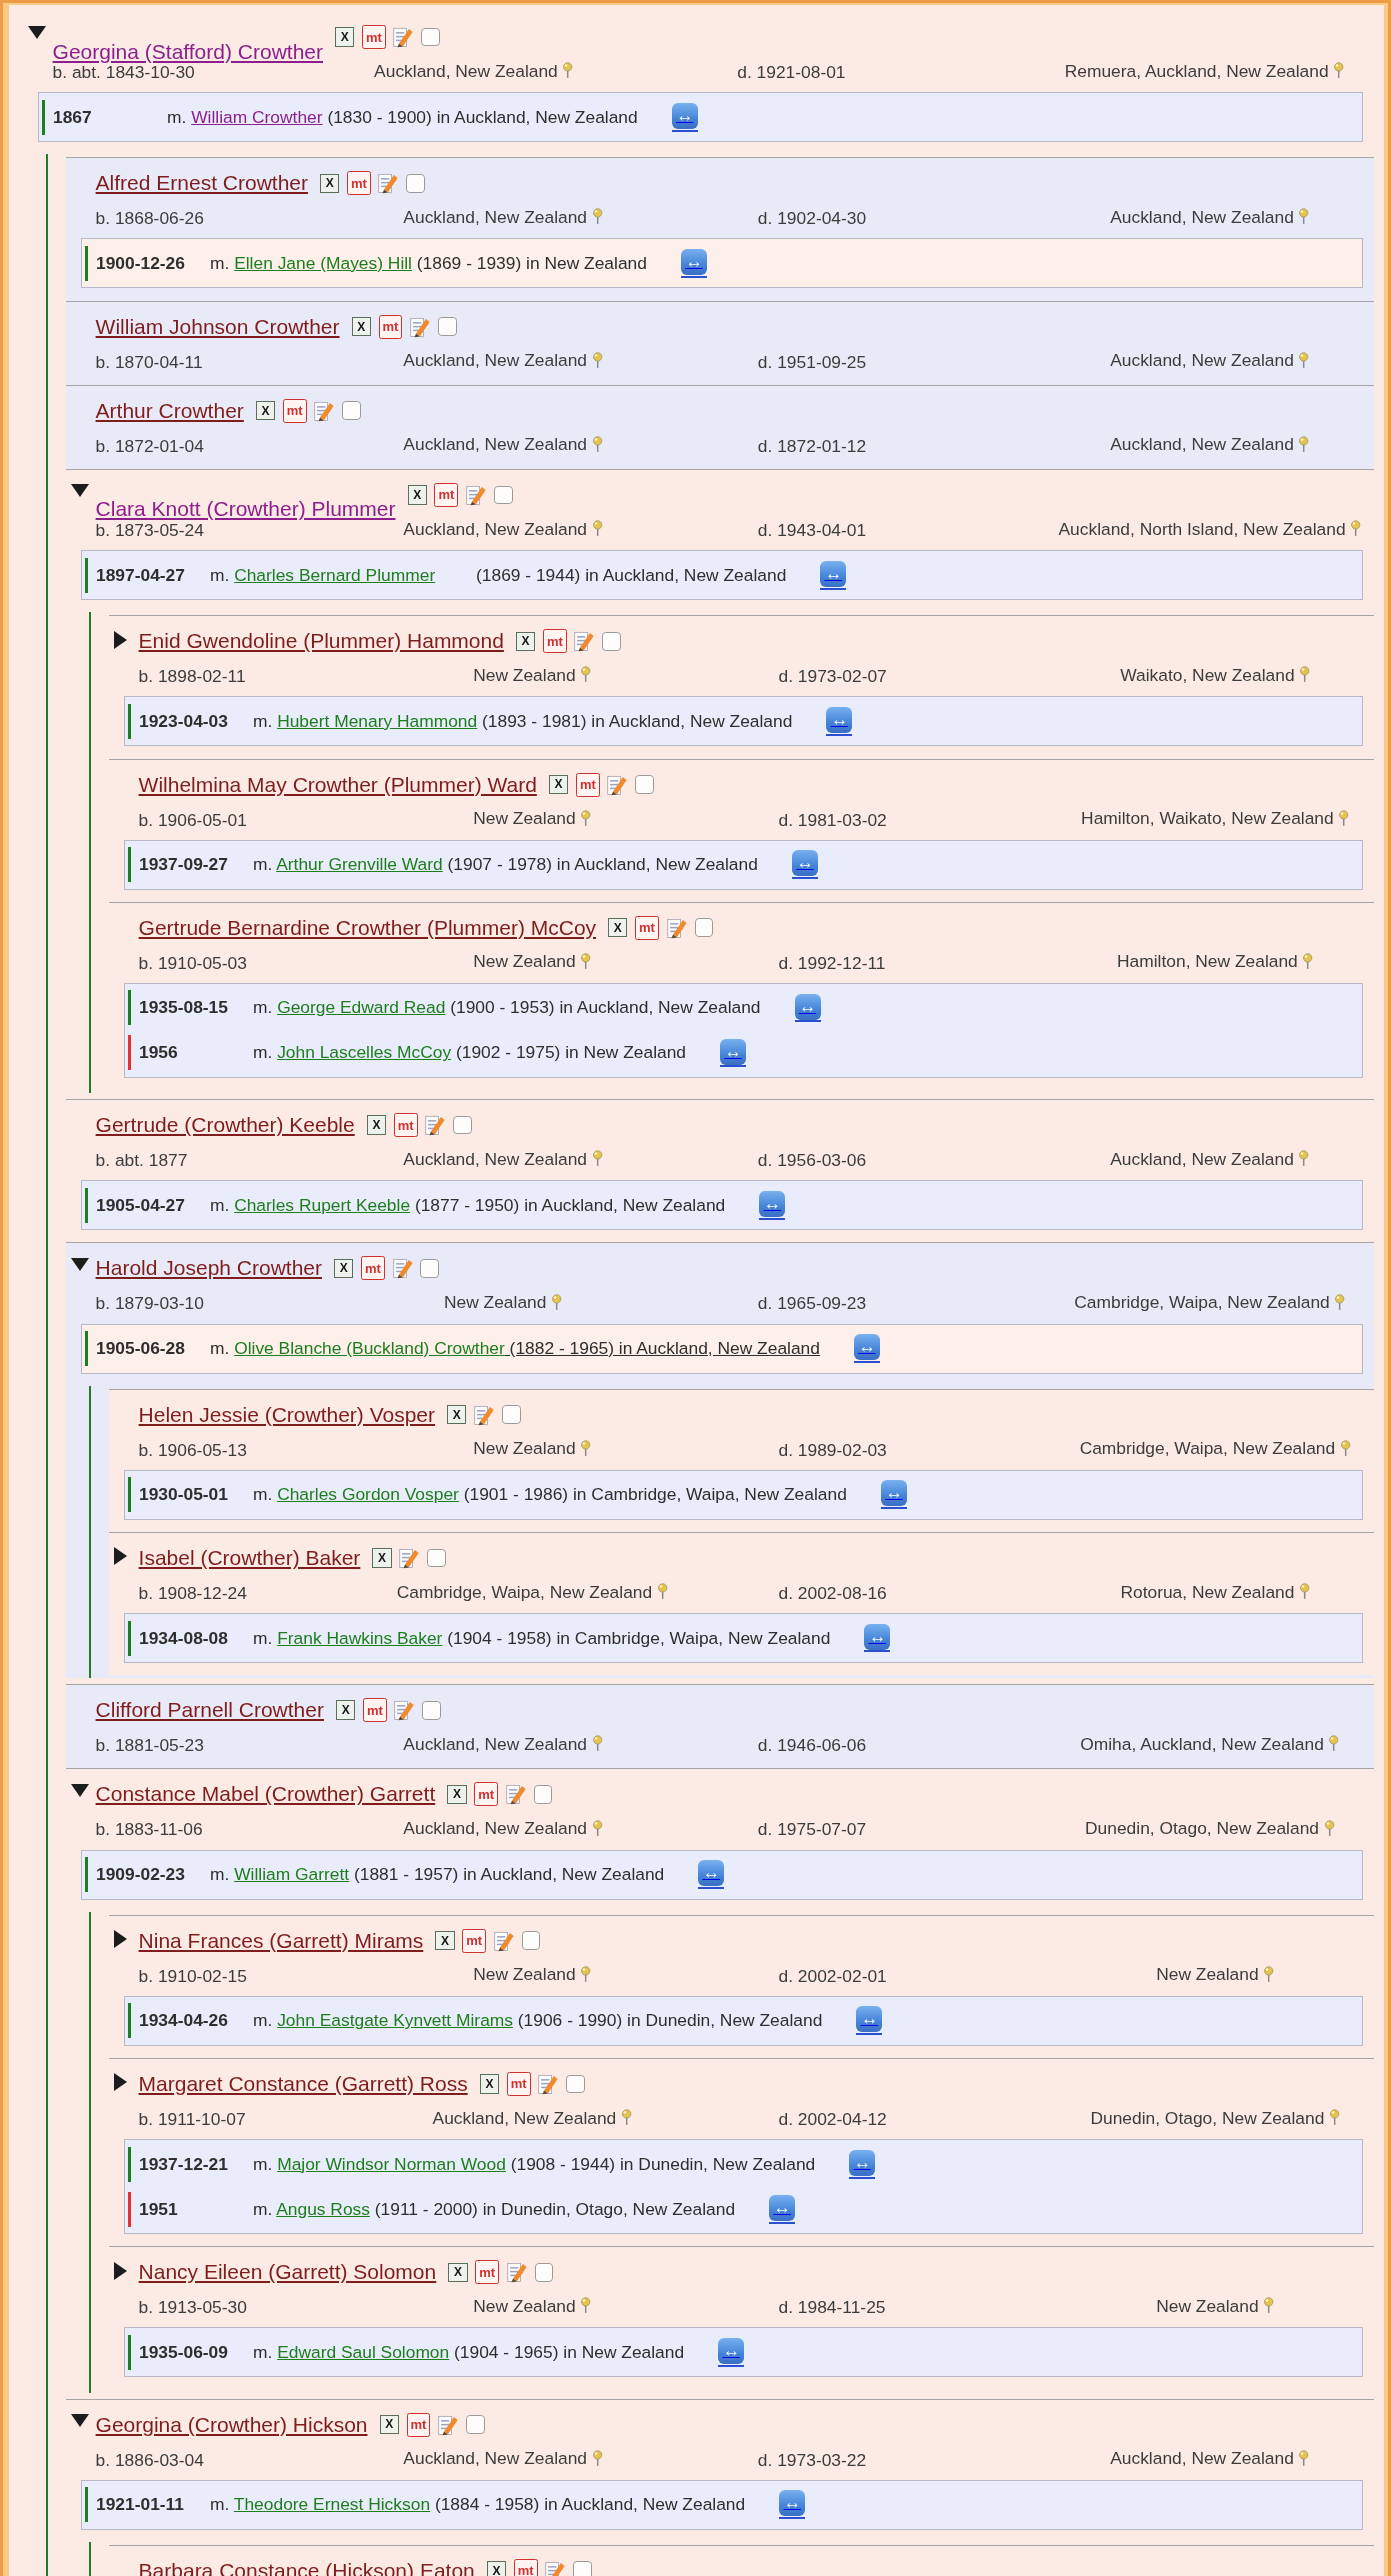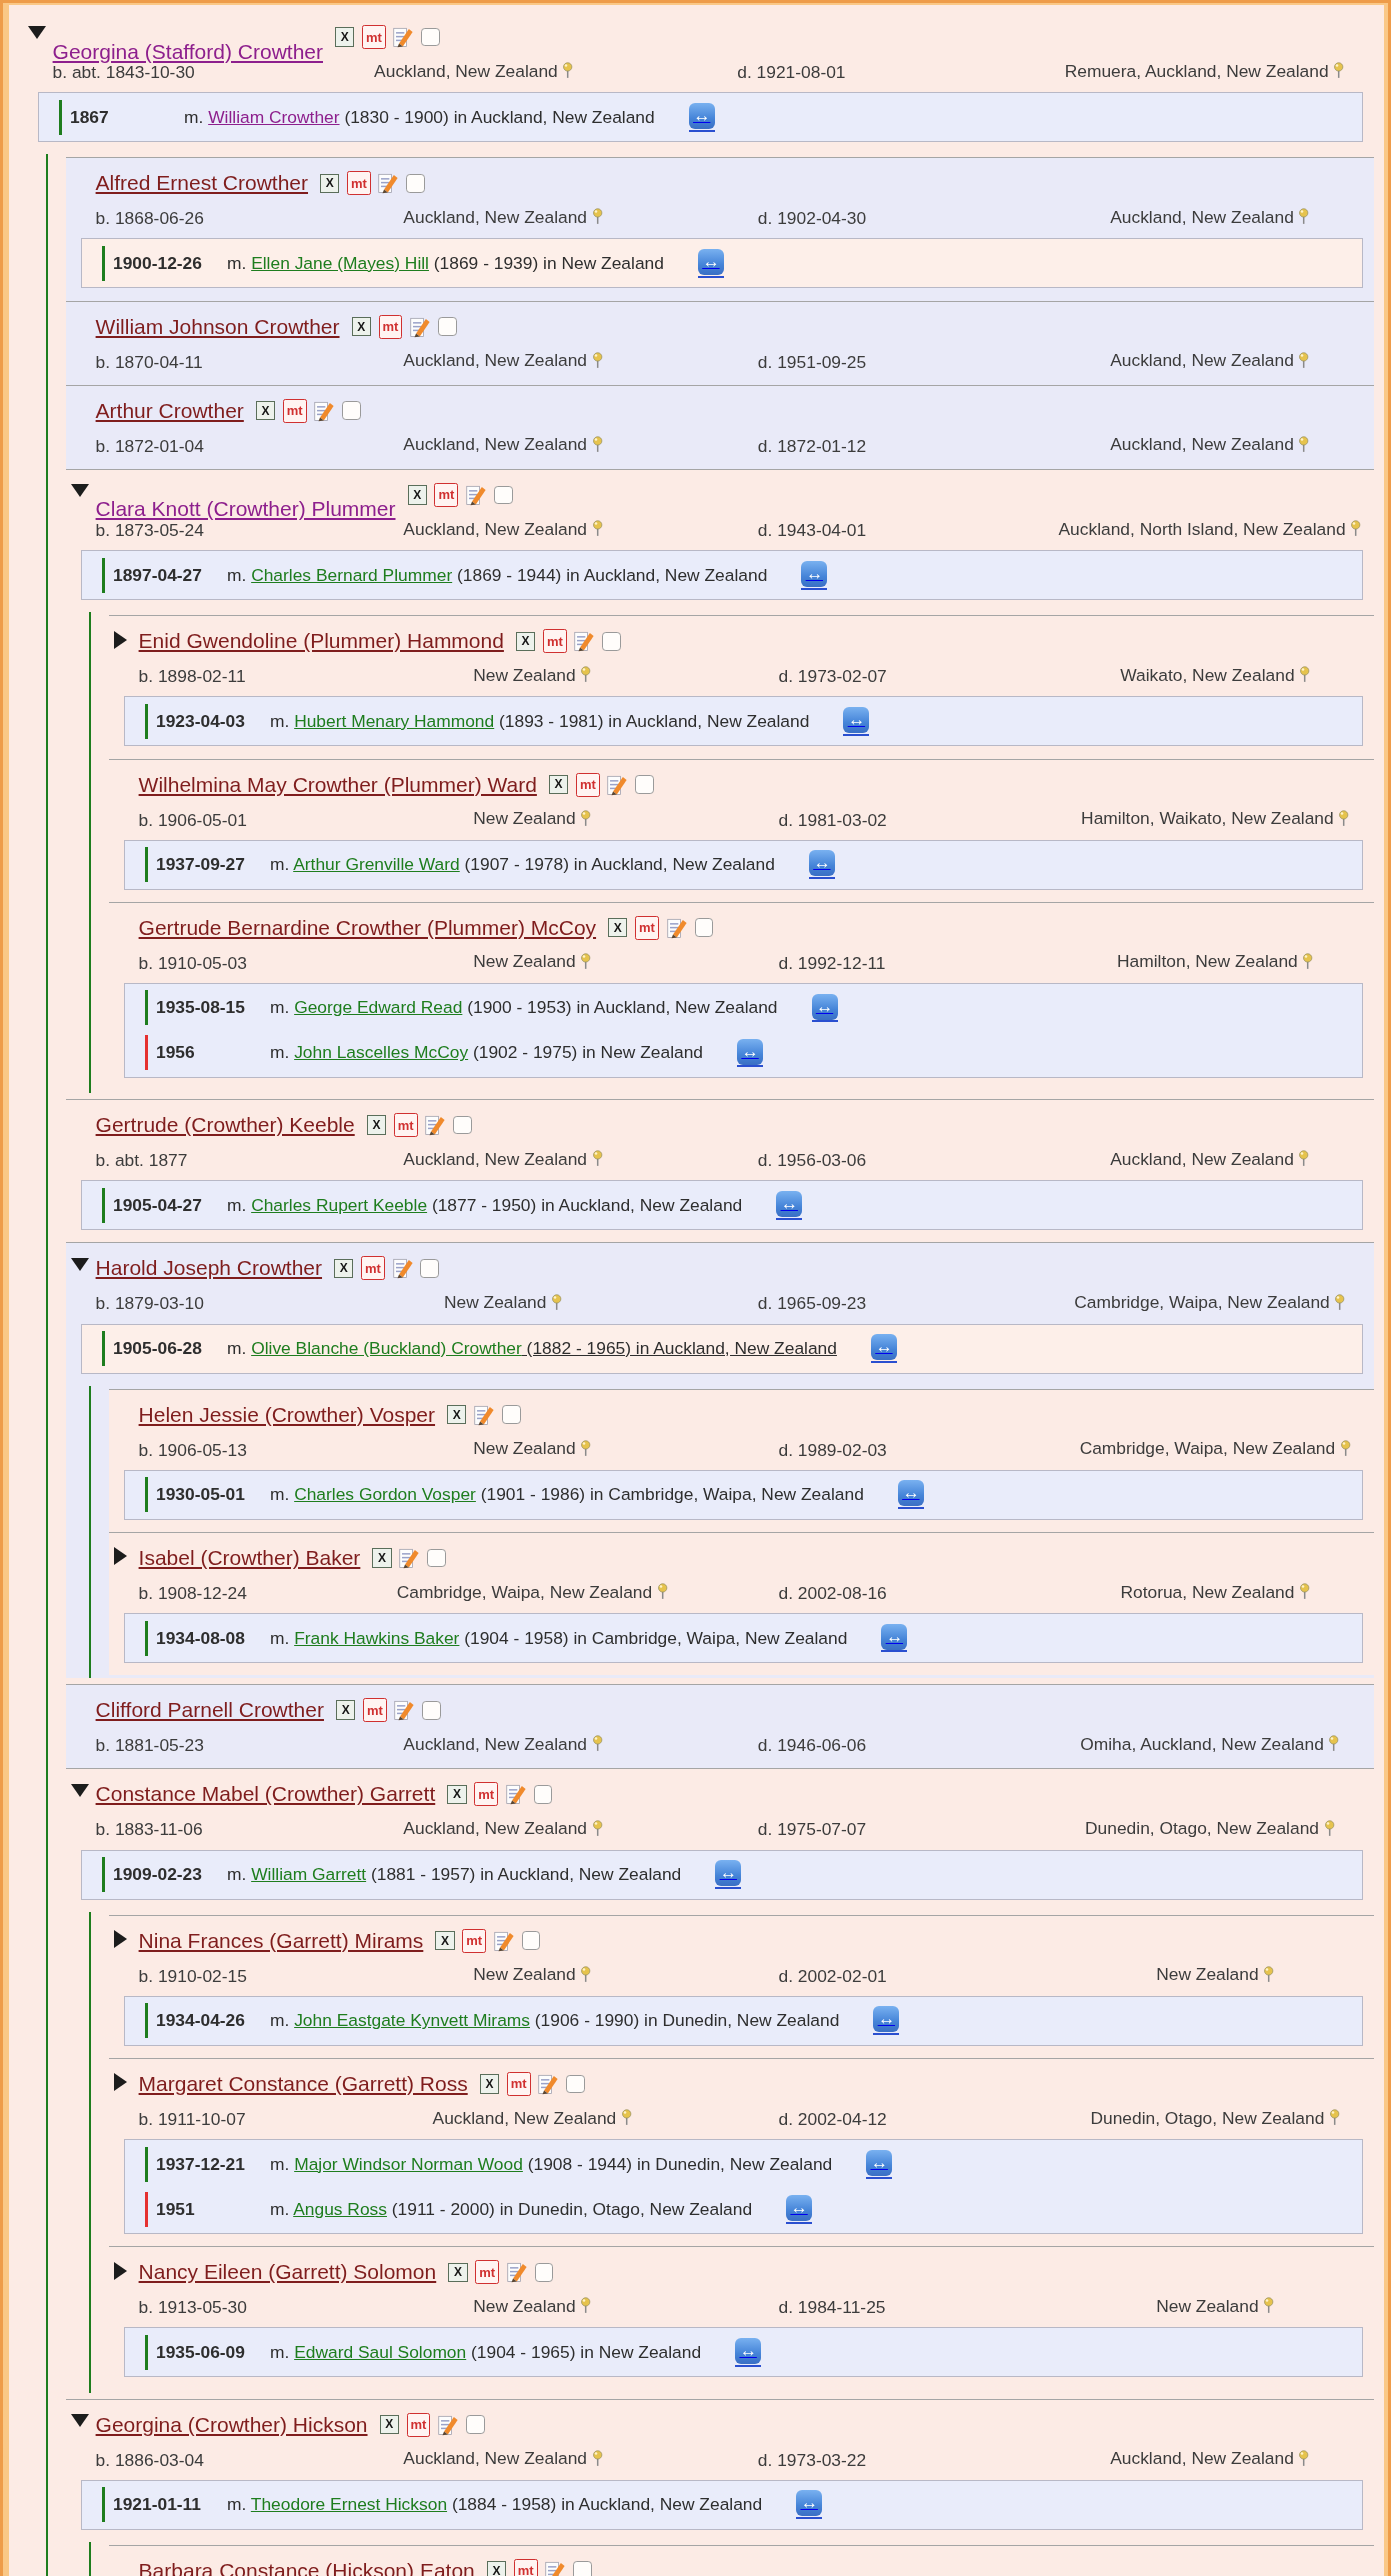--- a/index.html
+++ b/index.html
@@ -58,21 +58,21 @@
   .vit-date{text-align:left;white-space:nowrap;}
   .vit-place{text-align:center;white-space:nowrap;}
   .pin{margin-left:4.5px;vertical-align:-3px;}
   .marriage-box{
     margin:7.6px 6px 1.5px 15px;
     border:0.8px solid #b8b8c6;
     padding:1.5px 0;
   }
   .mbox-m{background:#e9ecfa;}
   .mbox-f{background:#fdefe9;}
-  .mline{display:flex;align-items:center;height:45px;padding-left:20px;font-size:17.4px;}
+  .mline{display:flex;align-items:center;height:45px;padding-left:3px;font-size:17.4px;}
   .mbar{width:3.8px;height:35px;margin-right:7.6px;flex:none;}
   .mbar-green{background:#1e7d1e;}
   .mbar-red{background:#e53030;}
   .mdate{font-weight:bold;width:114px;flex:none;color:#2e2e2e;}
   .mtext a{text-decoration:underline;}
   .couple-link{display:inline-block;margin-left:34px;border-bottom:2.3px solid #2a4fd0;padding-bottom:0.8px;cursor:pointer;}
   .couple{
     display:block;width:26px;height:26px;border-radius:6px;
     background:linear-gradient(180deg,#79b1f0 0%,#4584d8 60%,#3a6fc4 100%);
     color:#fff;text-align:center;line-height:25px;font-size:17.4px;font-weight:bold;
@@ -281,21 +281,21 @@
                   <span class="vit-place"><span>Auckland, North Island, New Zealand</span><span class="pin"><svg width="11.4" height="17.4" viewBox="0 0 15 23">
                         <line x1="7.5" y1="10" x2="7.5" y2="21" stroke="#8a8a8a" stroke-width="2"></line>
                         <circle cx="7.5" cy="6.5" r="5.5" fill="#e6c34d" stroke="#98915e"></circle>
                         <circle cx="5.3" cy="4.6" r="1.7" fill="#fff3c9"></circle>
                       </svg></span></span>
                 </div>
                 <div class="marriage-box mbox-m">
                   <div class="mline">
                     <span class="mbar mbar-green"></span>
                     <b class="mdate">1897-04-27</b>
-                    <span class="mtext"><span style="white-space: pre;">m. </span><a class="c-green" href="#">Charles Bernard Plummer</a><span style="white-space: pre-wrap;"> (1869 - 1944) in Auckland, New Zealand</span></span>
+                    <span class="mtext"><span style="white-space: pre;">m. </span><a class="c-green" href="#">Charles Bernard Plummer</a><span style="white-space: pre-wrap; margin-left: 36px;"> (1869 - 1944) in Auckland, New Zealand</span></span>
                     <a class="couple-link" href="#">
                       <span class="couple">↔</span>
                     </a>
                   </div>
                 </div>
               </div>
               <ul class="tree kids">
                 <li class="person bg-f">
                   <div class="pblock">
                     <div class="name-row">

